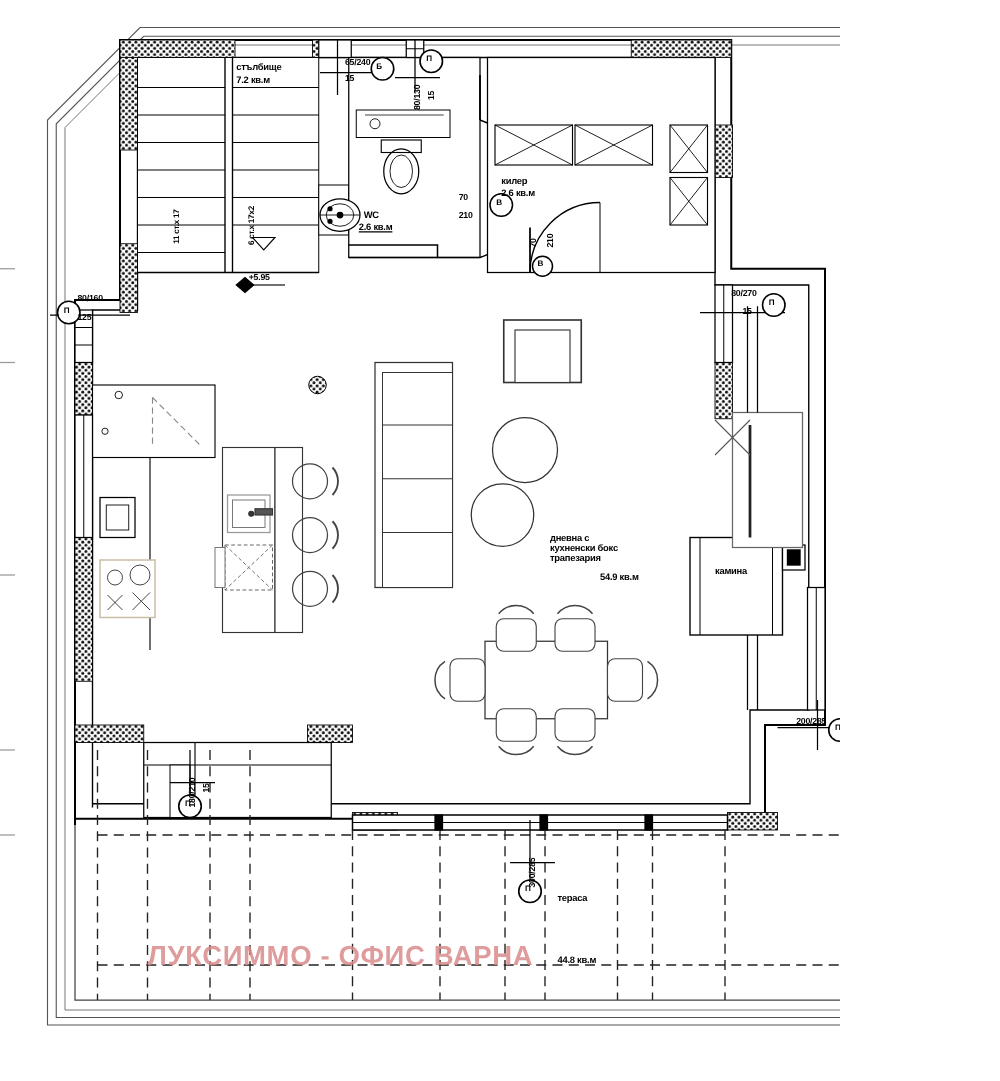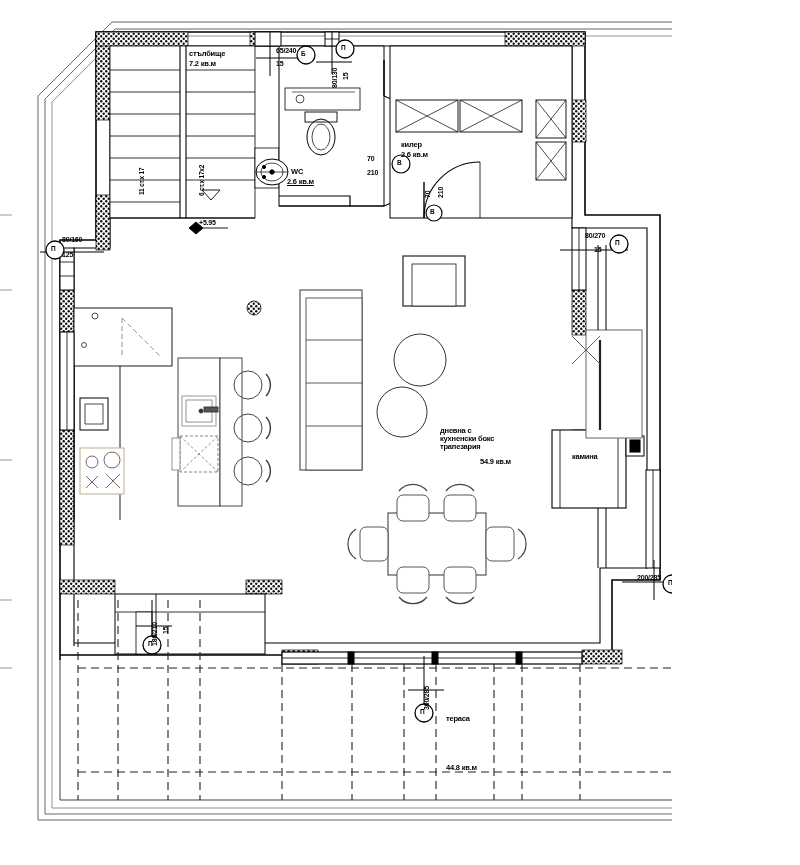--- a/index.html
+++ b/index.html
@@ -487,14 +487,15 @@
   <div class="lbl tiny" style="left:668px; top:580px;">П</div>
 
   <div class="lbl dim vert" style="left:151px; top:646px;">180/210</div>
   <div class="lbl dim vert" style="left:162px; top:634px;">15</div>
   <div class="lbl tiny" style="left:148px; top:641px;">П</div>
 
   <div class="lbl dim vert" style="left:423px; top:710px;">300/285</div>
   <div class="lbl tiny" style="left:420px; top:709px;">П</div>
 
 
+  <div id="watermark">ЛУКСИММО - ОФИС ВАРНА</div>
 
 </div>
 
 </body></html>

